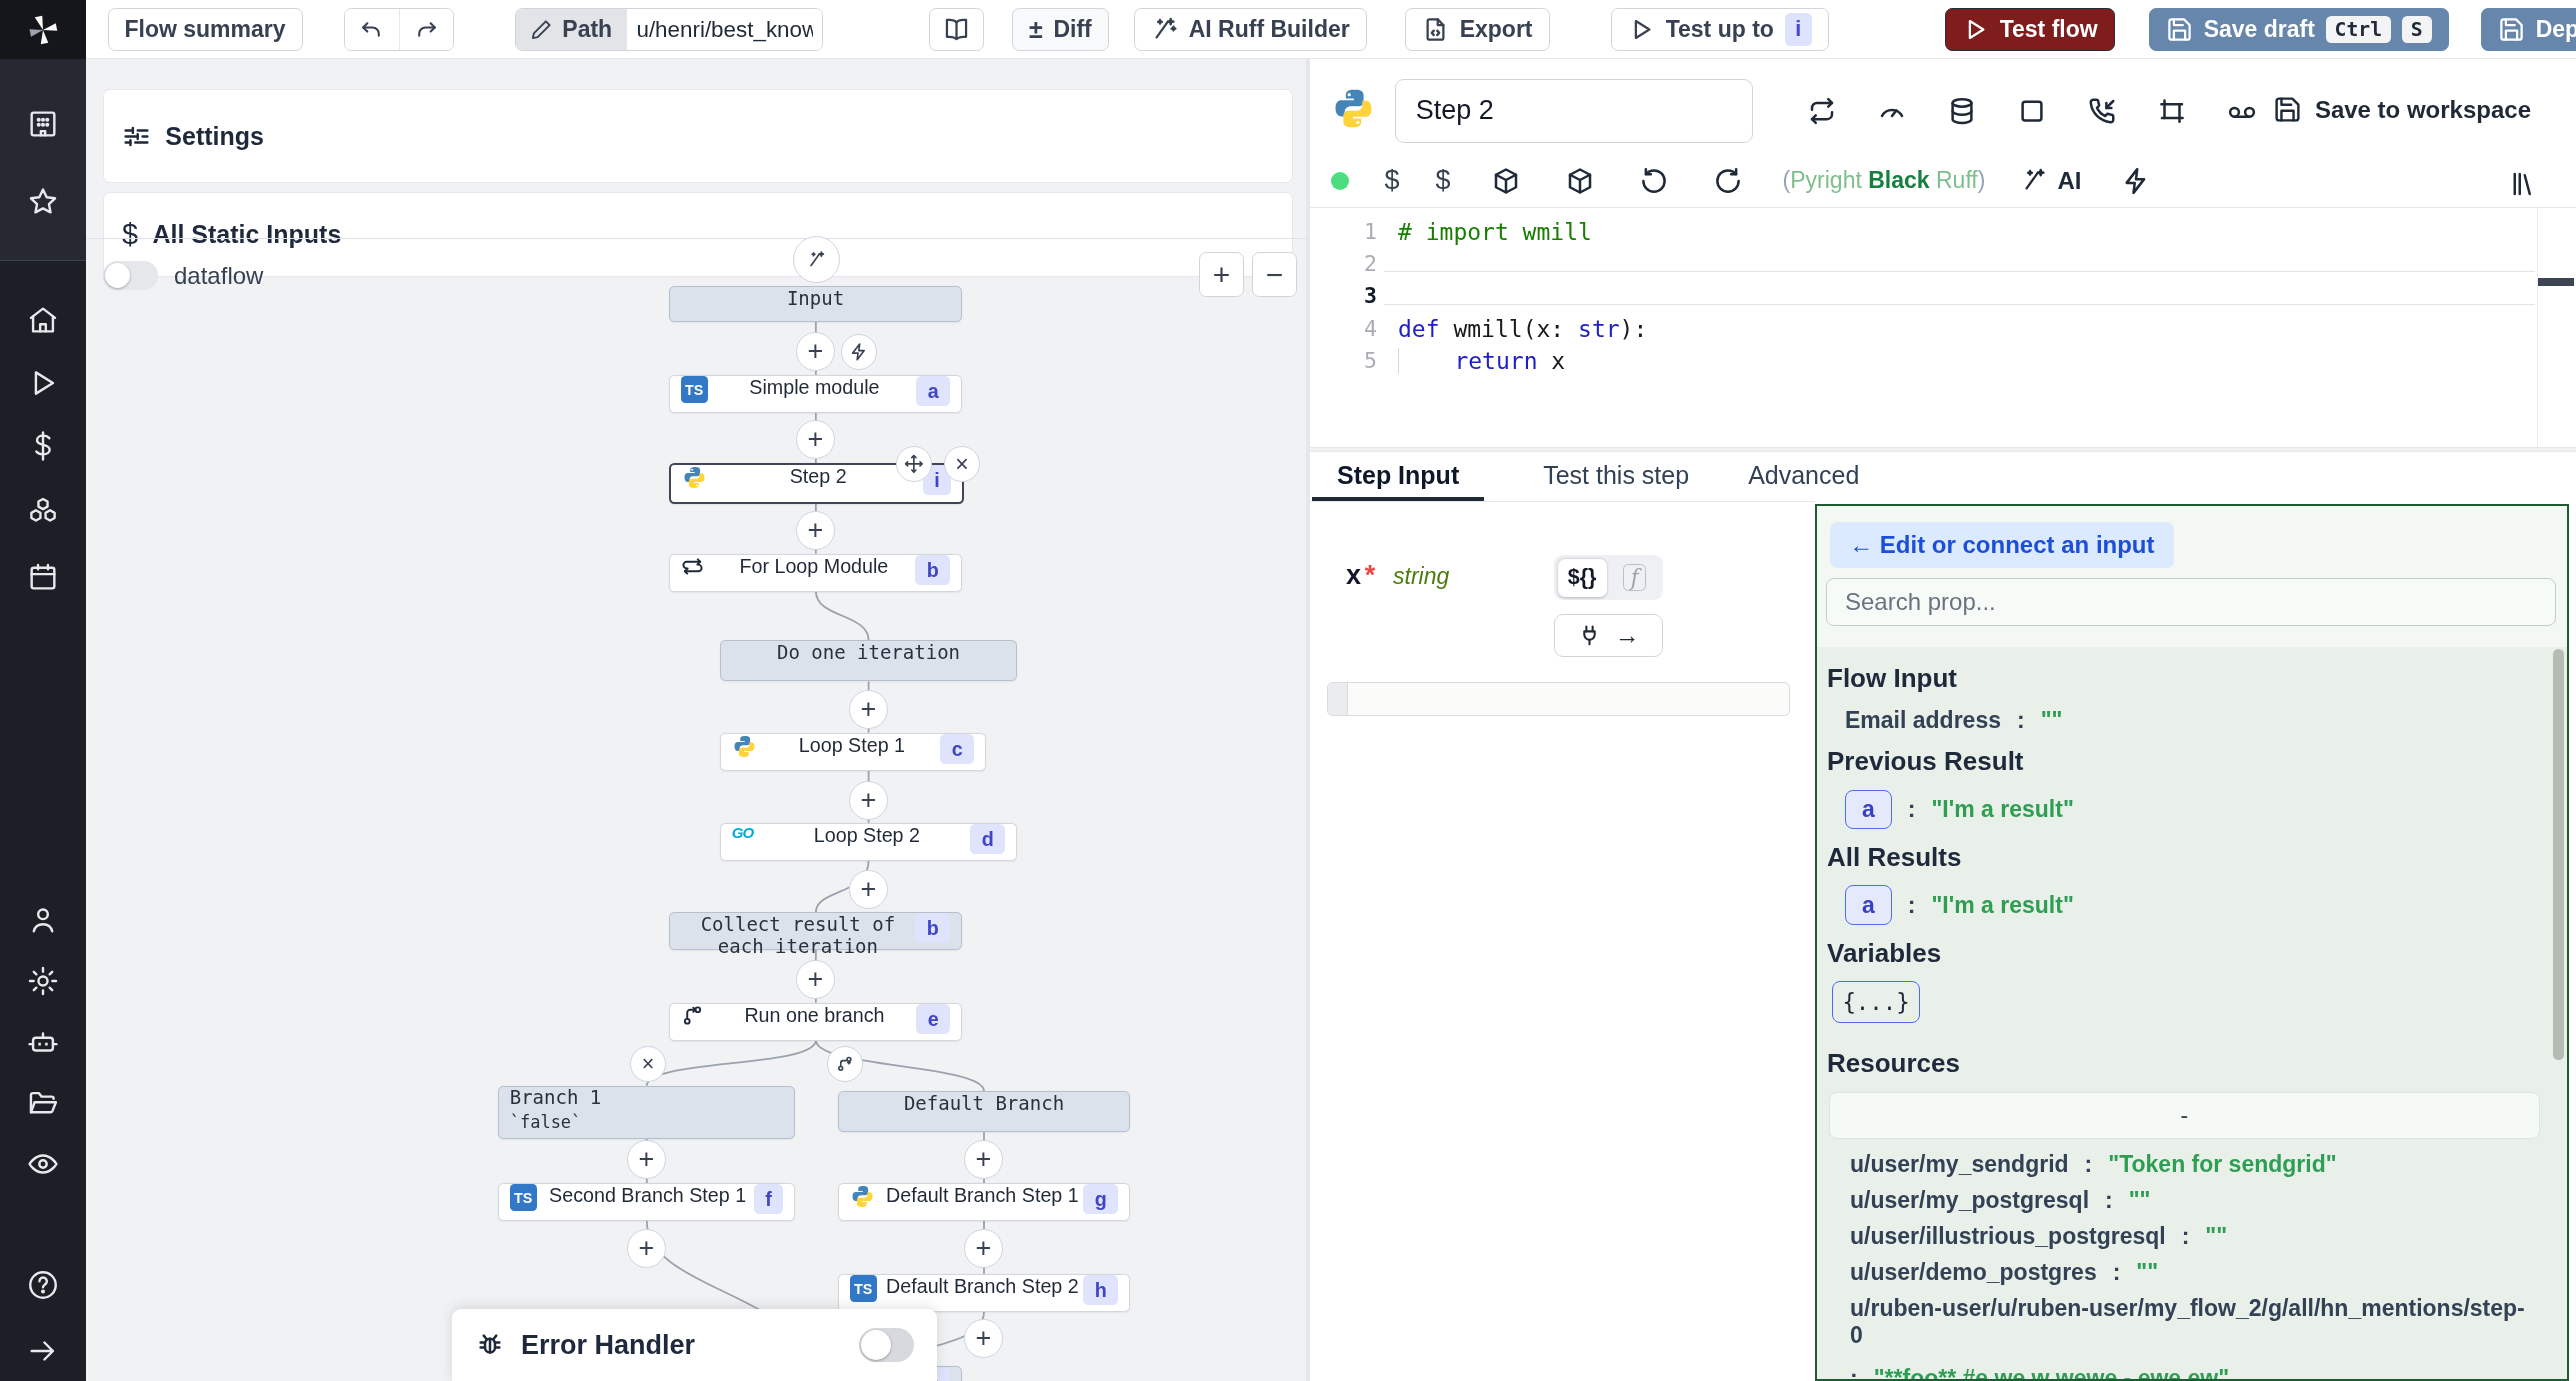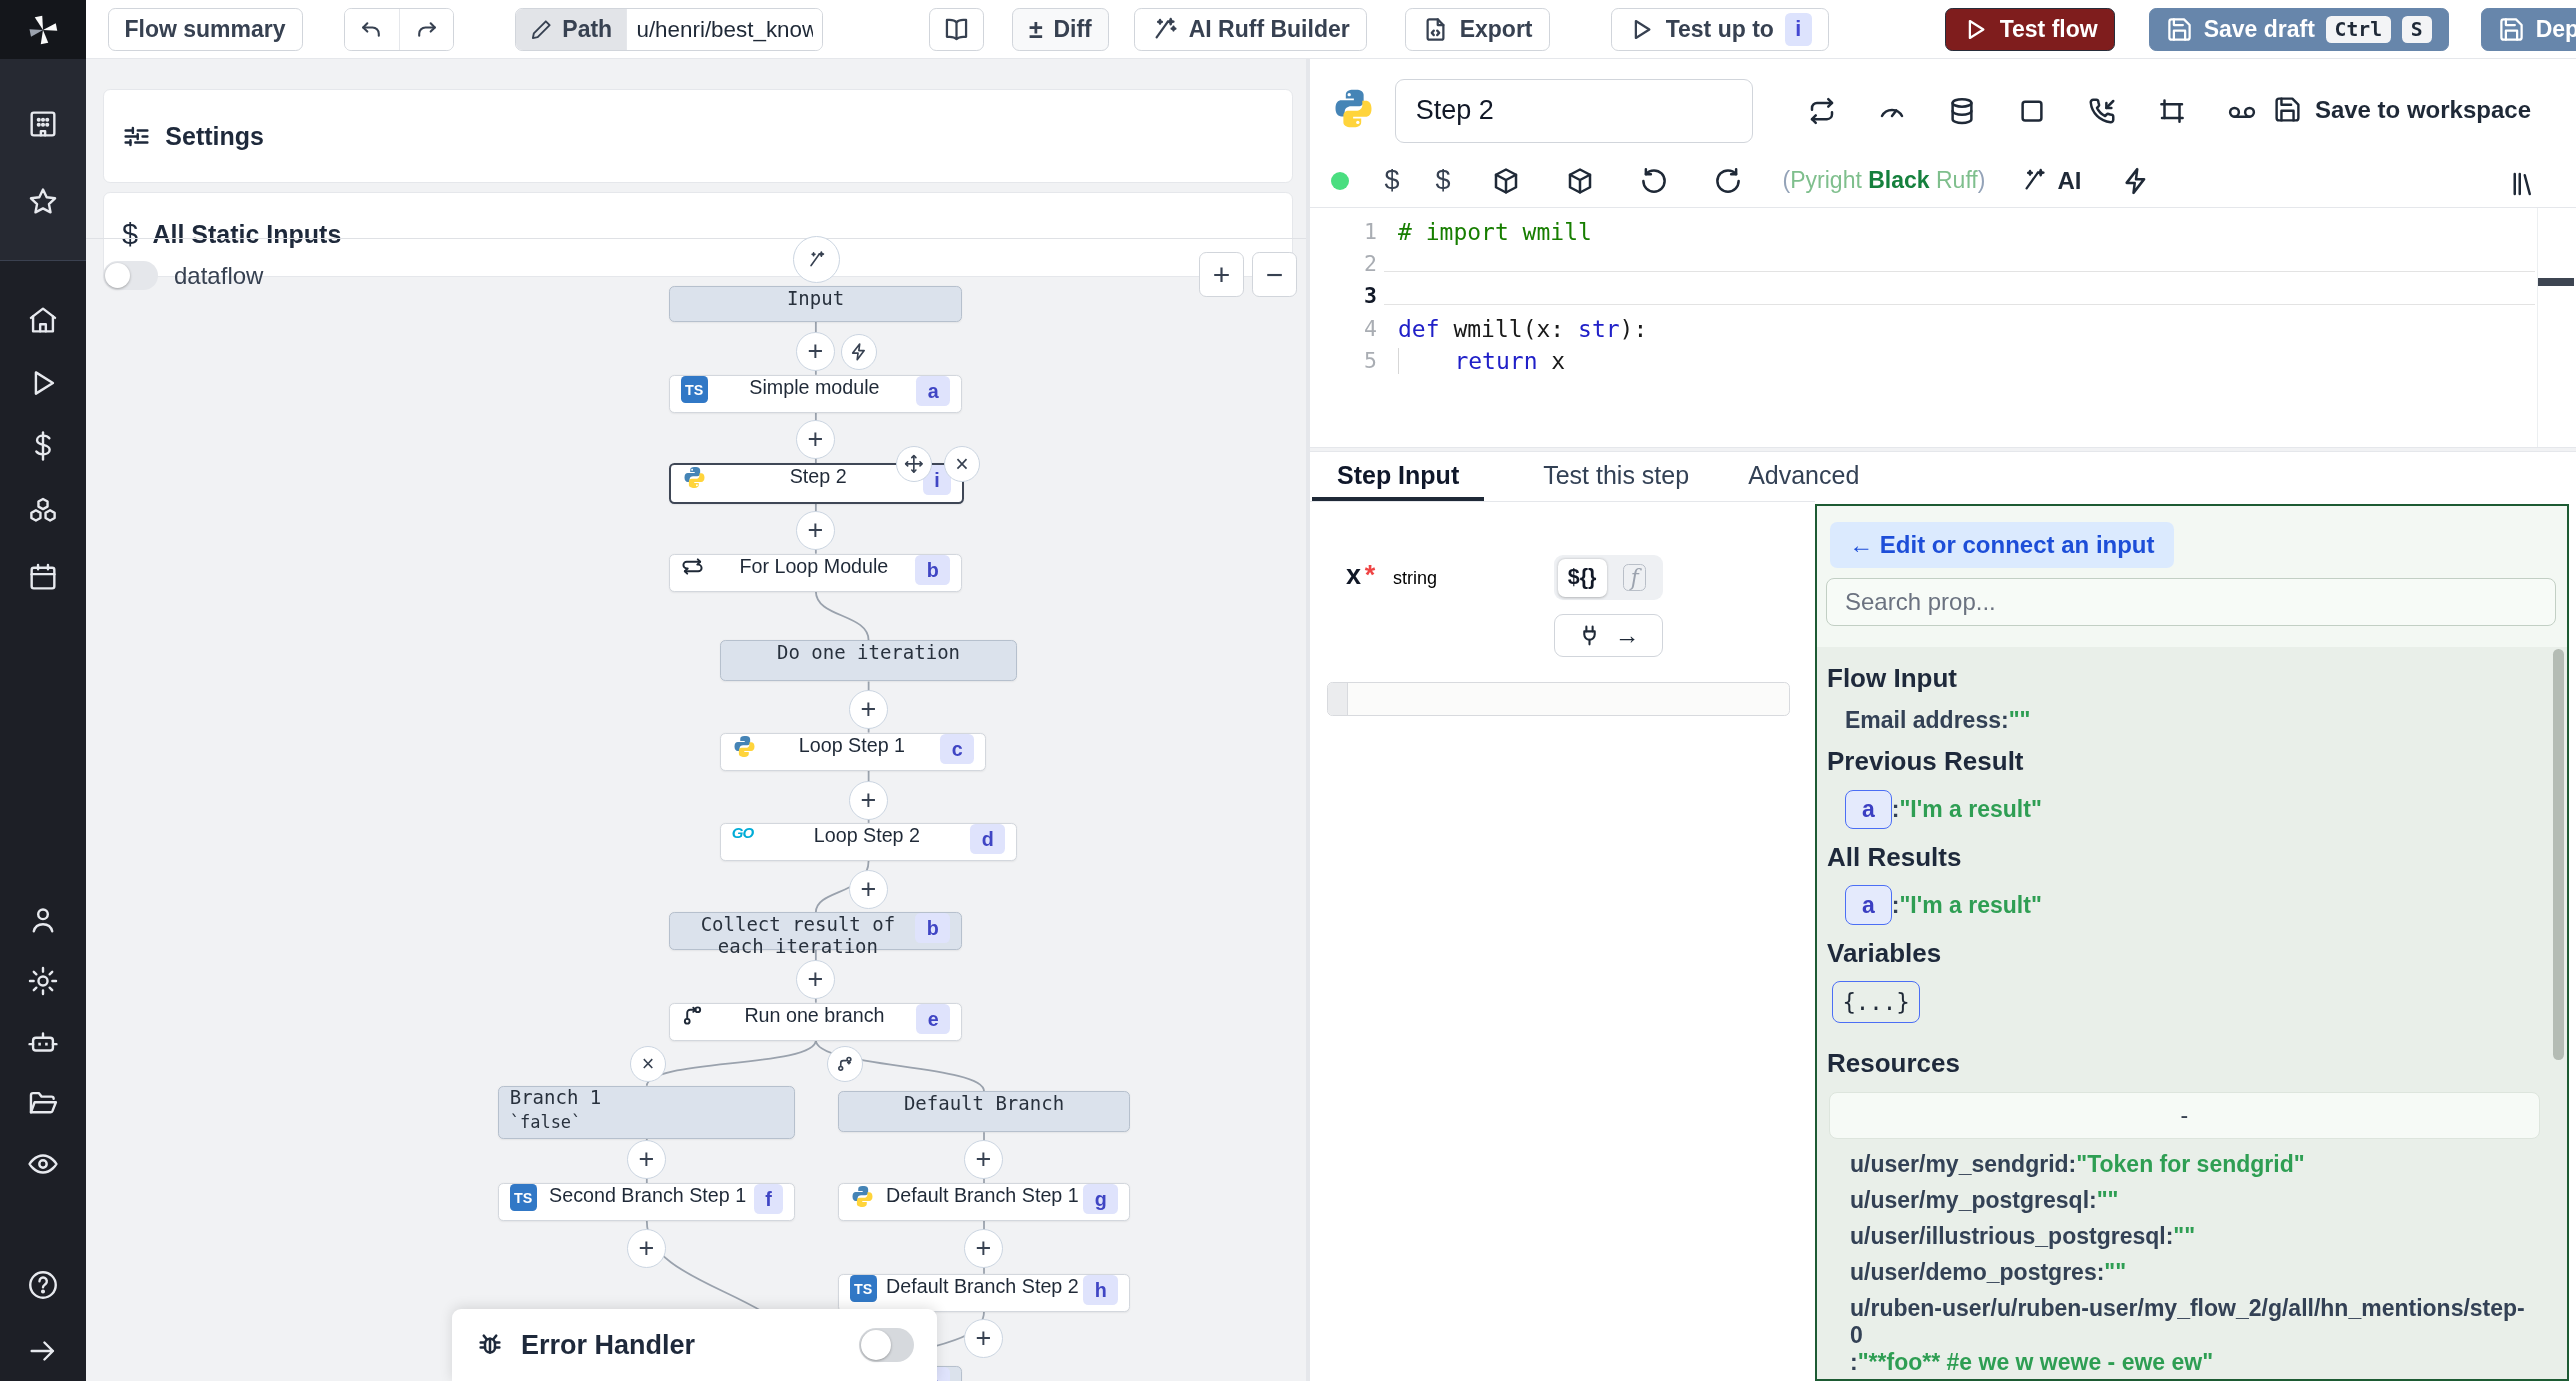--- a/index.html
+++ b/index.html
@@ -93,38 +93,38 @@
 #ruler-mark{position:absolute;right:1.8px;top:70px;width:36px;height:8px;background:#3d4552}
 
 #hsplit{position:absolute;left:0;top:388px;width:100%;height:5.4px;background:#f1f2f4;border-top:0.9px solid #e5e7eb;border-bottom:0.9px solid #e5e7eb;cursor:row-resize}
 #tabs{position:absolute;left:0;top:394px;width:506px;height:49px;border-bottom:1.8px solid #e5e7eb;display:flex;gap:59px;padding-left:28px}
 .tab{font-size:25px;color:#334155;line-height:44px;cursor:pointer;white-space:nowrap}
 .tab.active{color:#0f172a;font-weight:600;border-bottom:4.5px solid #1f2937;padding:0 25px;margin-left:-25px}
 
 #arg-row{position:absolute;left:37px;top:501px;display:flex;align-items:baseline;gap:3.6px}
 #arg-name{font-size:27px;font-weight:700;color:#111827}
 #arg-req{color:#ef4444;font-size:27px;font-weight:700}
-#arg-type{font-size:18px;color:#000000;margin-left:14.3px}
+#arg-type{font-size:23px;font-style:italic;color:#4d7c0f;margin-left:14.3px}
 #expr-group{position:absolute;left:245px;top:496px;width:109px;height:45px;background:#eef0f3;border-radius:9px;display:flex;align-items:center;padding:3.6px;gap:3.6px}
 #expr-group .opt{flex:1;height:38px;display:flex;align-items:center;justify-content:center;font-size:21.5px;border-radius:7.2px;cursor:pointer;color:#9ca3af}
 #expr-group .opt.on{background:#fff;box-shadow:0 0.9px 2.7px rgba(0,0,0,.25);color:#111827;font-weight:600}
 #expr-group .fn-box{border:1.8px solid #b9bfc8;border-radius:5.4px;width:23px;height:27px;display:flex;align-items:center;justify-content:center;font-style:italic;font-family:"DejaVu Serif",serif}
 #plug-group{position:absolute;left:245px;top:555px;width:109px;height:43px;background:#fff;border:0.9px solid #d1d5db;border-radius:9px;display:flex;align-items:center;justify-content:center;gap:12.5px;font-size:25px;color:#1f2937;cursor:pointer}
 #plug-group svg{width:25px;height:25px;stroke:#1f2937;fill:none;stroke-width:2;stroke-linecap:round;stroke-linejoin:round}
 #value-input{position:absolute;left:18px;top:623px;width:463px;height:34px;background:#fbfbfa;border:0.9px solid #d8dade;border-radius:5.4px;display:flex;overflow:hidden}
 #value-input .grip{width:19.7px;background:#ebecee;border-right:0.9px solid #d8dade}
 #value-input input{flex:1;border:none;outline:none;background:transparent;font-size:21.5px;padding:0 9px}
 
 #connect{position:absolute;left:506px;top:445px;width:754px;height:877px;background:#f3f8f3;border:2.7px solid #1d5b33;overflow:hidden}
 #connect-chip{position:absolute;left:12.5px;top:16px;background:#dbeafe;color:#1d4ed8;font-size:24px;font-weight:600;border-radius:7.2px;padding:9px 19.7px;cursor:pointer}
 #prop-search{position:absolute;left:9px;top:72px;width:730px;height:48px;border:0.9px solid #c2cfc4;border-radius:8px;background:#f7fbf7;font-size:24px;color:#1f2937;padding:0 18px;outline:none;font-family:"Liberation Sans",sans-serif}
 #prop-search::placeholder{color:#6b7280}
 #connect-body{position:absolute;left:0;top:141px;width:100%;height:735px;background:#e9efe9;padding:16px 30px 0 10px}
 .sec-title{font-size:26px;font-weight:700;color:#1e293b;margin:12.5px 0 12.5px 0}
-.kv{display:flex;align-items:center;flex-wrap:wrap;gap:0;margin:9px 0 9px 18px;font-size:23px;cursor:pointer}
+.kv{display:flex;align-items:center;flex-wrap:wrap;gap:16px;margin:9px 0 9px 18px;font-size:23px;cursor:pointer}
 .kv .k{color:#334155;font-weight:700}
 .kv .sep{color:#334155;font-weight:700}
 .kv .v{color:#2e9e53;font-weight:600}
 .kv.res{margin-left:23px}
 .abadge{border:1.8px solid #4b6ef5;background:#e4eafc;color:#3b3fc2;font-size:23px;font-weight:700;border-radius:8px;padding:5.4px 16px;cursor:pointer}
 #var-badge{display:inline-block;border:1.8px solid #4b6ef5;background:transparent;color:#1f2937;font-size:22.4px;border-radius:8px;padding:7.2px 9px;margin-left:5.4px;font-family:"DejaVu Sans Mono",monospace;cursor:pointer}
 #res-empty{width:711px;height:47px;background:#f6faf6;border:0.9px solid #dde5dd;border-radius:8px;display:flex;align-items:center;justify-content:center;font-size:23px;color:#374151;margin:3.6px 0 12.5px 1.8px}
 #connect-scroll{position:absolute;right:2.7px;top:143px;width:11.6px;height:411px;background:#b4bcb4;border-radius:5.4px}
 </style>
 </head>

